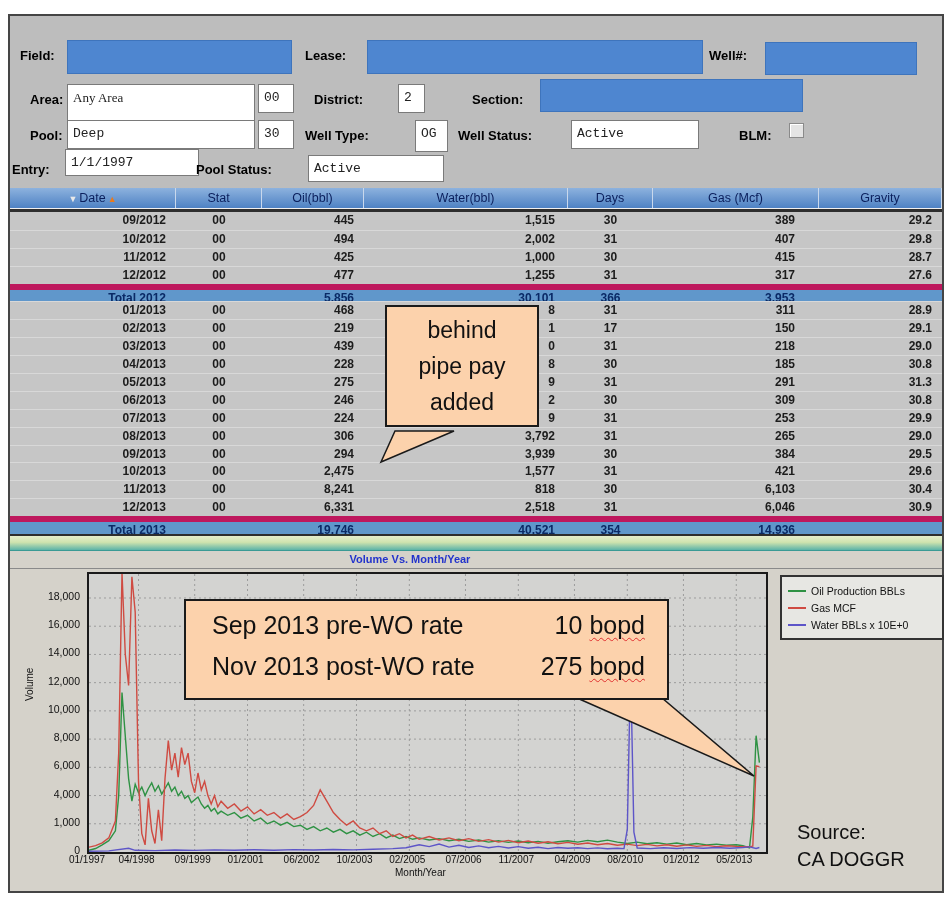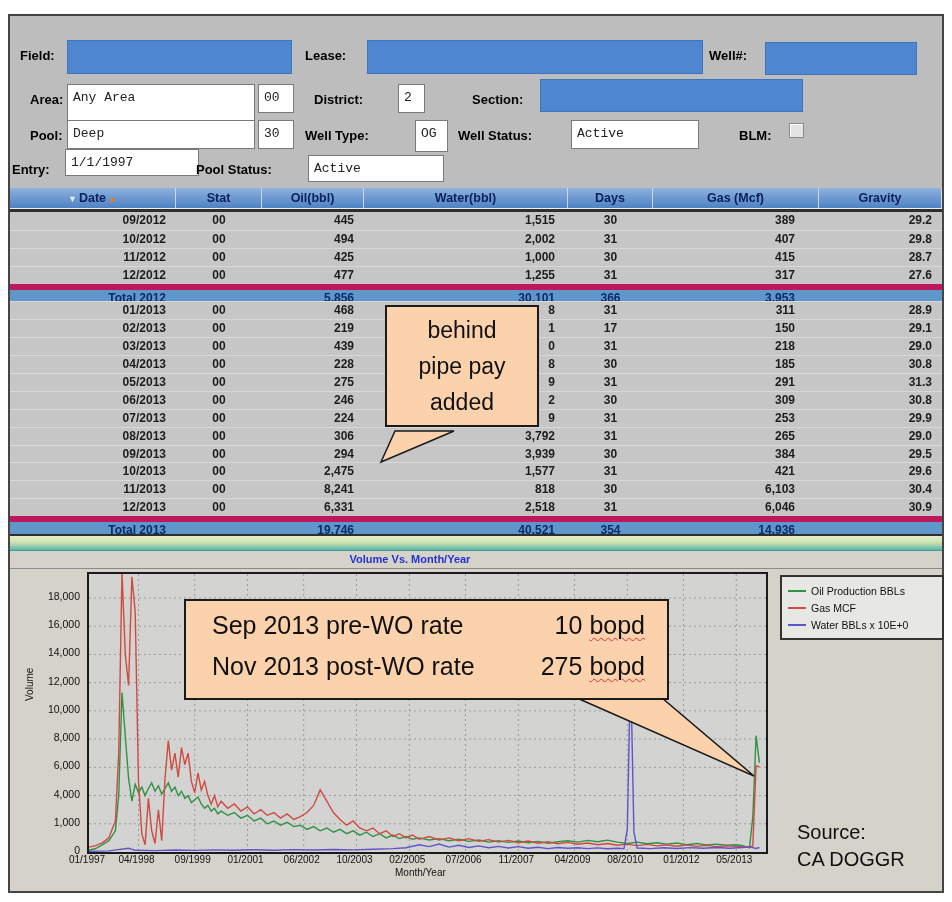--- a/index.html
+++ b/index.html
@@ -17,21 +17,21 @@
           font-family:"Liberation Mono","DejaVu Sans Mono",monospace;font-size:13px;color:#222;
           padding:5px 4px 0 5px;white-space:nowrap;overflow:hidden;}
   .checkbox{position:absolute;width:15px;height:15px;background:#e4e4e4;border:1px solid #8a8a8a;
             box-shadow:inset 1px 1px 0 #fff;box-sizing:border-box;}
 
   
   #ptable{position:absolute;left:0;top:172px;width:932px;}
   .thead{display:grid;grid-template-columns:166px 86px 102px 204px 85px 166px 123px;
          height:20px;background:linear-gradient(#8db2de,#4e82c4);
          border-bottom:1px solid #f0f0f0;}
-  .th{font-size:12.5px;font-weight:bold;color:#0a1f5c;text-align:center;line-height:20px;
+  .th{font-size:12.5px;font-weight:normal;color:#0a1f5c;text-align:center;line-height:20px;
       border-right:1px solid #c9d8ec;overflow:hidden;white-space:nowrap;}
   .sortdn{color:#e8e8e8;font-size:9px;margin-right:2px;}
   .sortup{color:#e87a1e;font-size:9px;margin-left:2px;}
   #tbody{border-top:3px solid #2e2e2e;border-bottom:2px solid #2e2e2e;}
   .trow{display:grid;grid-template-columns:166px 86px 102px 204px 85px 166px 123px;
         height:17.9px;background:#c6c6c6;border-top:1px solid #d8d8d8;box-sizing:border-box;}
   .trow:first-child{border-top:none;}
   .td{font-size:12px;font-weight:bold;color:#1c1c1c;line-height:16.5px;
       white-space:nowrap;overflow:hidden;}
   .td.c0{text-align:right;padding-right:10px;}
@@ -91,21 +91,21 @@
 
    <div>
     <div class="flabel" style="left:10px;top:32px;">Field:</div>
     <div class="redact" style="left:57px;top:24px;width:225px;height:34px;"></div>
     <div class="flabel" style="left:295px;top:32px;">Lease:</div>
     <div class="redact" style="left:357px;top:24px;width:336px;height:34px;"></div>
     <div class="flabel" style="left:699px;top:32px;">Well#:</div>
     <div class="redact" style="left:755px;top:26px;width:152px;height:33px;"></div>
 
     <div class="flabel" style="left:20px;top:76px;">Area:</div>
-    <div class="finput" style="left:57px;top:68px;width:188px;height:44px;">Any Area</div>
+    <div class="finput" style="left:57px;top:68px;width:188px;height:44px;font-family:Liberation Serif, serif;">Any Area</div>
     <div class="finput" style="left:248px;top:68px;width:36px;height:29px;">00</div>
     <div class="flabel" style="left:304px;top:76px;">District:</div>
     <div class="finput" style="left:388px;top:68px;width:27px;height:29px;">2</div>
     <div class="flabel" style="left:462px;top:76px;">Section:</div>
     <div class="redact" style="left:530px;top:63px;width:263px;height:33px;"></div>
 
     <div class="flabel" style="left:20px;top:112px;">Pool:</div>
     <div class="finput" style="left:57px;top:104px;width:188px;height:29px;">Deep</div>
     <div class="finput" style="left:248px;top:104px;width:36px;height:29px;">30</div>
     <div class="flabel" style="left:295px;top:112px;">Well Type:</div>

